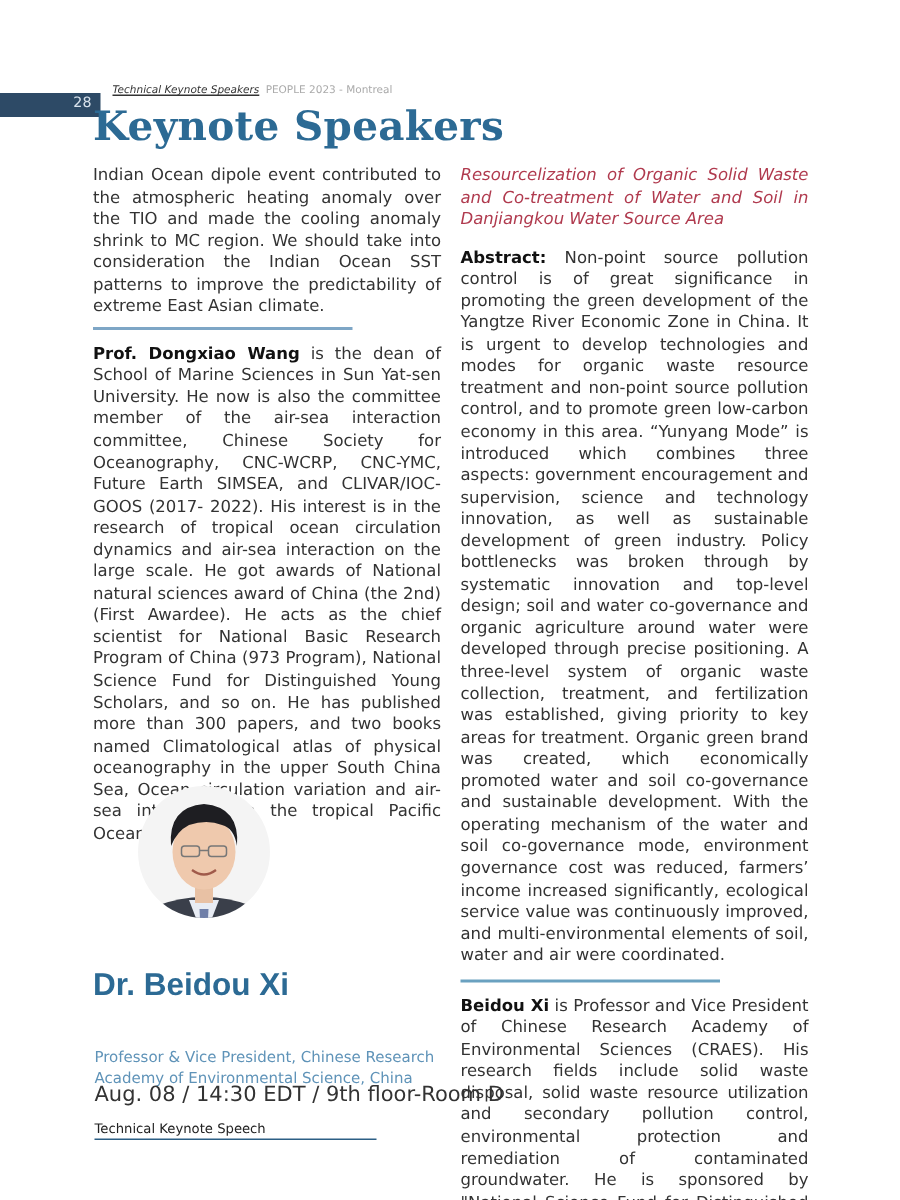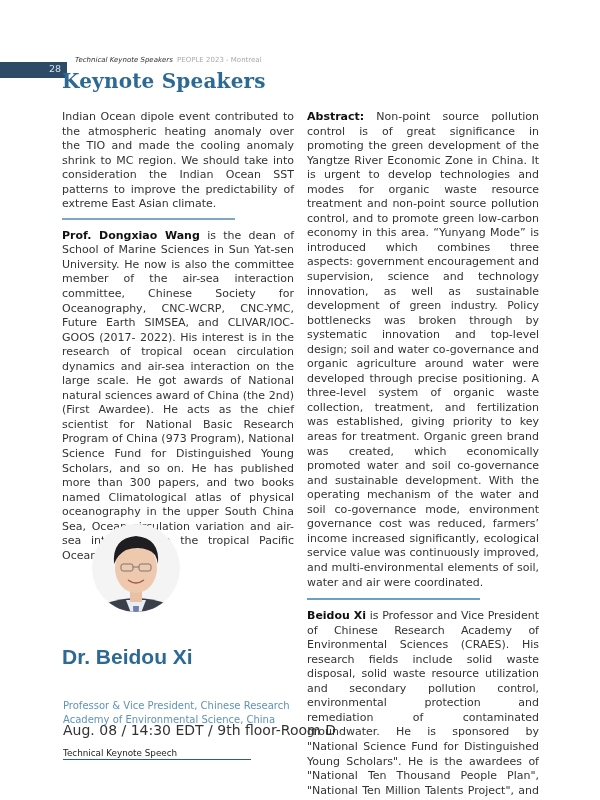--- a/index.html
+++ b/index.html
@@ -11,25 +11,25 @@
     position: absolute; left: 0; top: 62px; width: 67px; height: 16px; background: #2d4a66;
   }
   .page-number {
     position: absolute; right: 6px; top: 1px; font-size: 9.5px; color: #d8e2ec;
     font-family: "DejaVu Sans", sans-serif;
   }
   .header-text {
     position: absolute; left: 75px; top: 56px; font-size: 7px; color: #555;
     font-family: "DejaVu Sans", sans-serif;
   }
-  .header-text .section { font-style: italic; color: #333; }
+  .header-text .section { font-style: italic; color: #333; text-decoration: underline; }
   .header-text .event { color: #aaa; margin-left: 2px; }
   .page-title {
     position: absolute; left: 62px; top: 69px; font-family: "DejaVu Serif", serif;
-    font-weight: bold; font-size: 20px; color: #2c6a94; letter-spacing: 0.2px; margin: 0;
+    font-weight: bold; font-size: 27px; color: #2c6a94; letter-spacing: 0.2px; margin: 0;
   }
   .col { position: absolute; font-size: 11px; line-height: 14.55px; text-align: justify; color: #333; }
   .col-left { left: 62px; top: 110px; width: 232px; }
   .col-right { left: 307px; top: 110px; width: 232px; }
   .col p { margin: 0; }
   .rule {
     height: 2px; background: #7ea6c6; width: 173px;
   }
   .rule-left { margin: 6px 0 9px 0; }
   .rule-right { margin: 8px 0 9px 0; background: #6aa1c0; }
@@ -93,16 +93,17 @@
     </g>
   </svg>
 </div>
 
 <h2 class="speaker-name">Dr. Beidou Xi</h2>
 <div class="speaker-role">Professor &amp; Vice President, Chinese Research Academy of Environmental Science, China</div>
 <div class="session-type">Technical Keynote Speech</div>
 <div class="session-time">Aug. 08 / 14:30 EDT / 9th floor-Room D</div>
 
 <div class="col col-right">
+  <p class="talk-title">Resourcelization of Organic Solid Waste and Co-treatment of Water and Soil in Danjiangkou Water Source Area</p>
   <p><strong>Abstract:</strong><span> Non-point source pollution control is of great significance in promoting the green development of the Yangtze River Economic Zone in China. It is urgent to develop technologies and modes for organic waste resource treatment and non-point source pollution control, and to promote green low-carbon economy in this area. “Yunyang Mode” is introduced which combines three aspects: government encouragement and supervision, science and technology innovation, as well as sustainable development of green industry. Policy bottlenecks was broken through by systematic innovation and top-level design; soil and water co-governance and organic agriculture around water were developed through precise positioning. A three-level system of organic waste collection, treatment, and fertilization was established, giving priority to key areas for treatment. Organic green brand was created, which economically promoted water and soil co-governance and sustainable development. With the operating mechanism of the water and soil co-governance mode, environment governance cost was reduced, farmers’ income increased significantly, ecological service value was continuously improved, and multi-environmental elements of soil, water and air were coordinated.</span></p>
   <div class="rule rule-right"></div>
   <p><strong>Beidou Xi</strong><span> is Professor and Vice President of Chinese Research Academy of Environmental Sciences (CRAES). His research fields include solid waste disposal, solid waste resource utilization and secondary pollution control, environmental protection and remediation of contaminated groundwater. He is sponsored by "National Science Fund for Distinguished Young Scholars". He is the awardees of "National Ten Thousand People Plan", "National Ten Million Talents Project", and "National Environmental Protection Professional and Technical Talents". He undertakes several national research</span></p>
 </div>
 
 </body></html>

